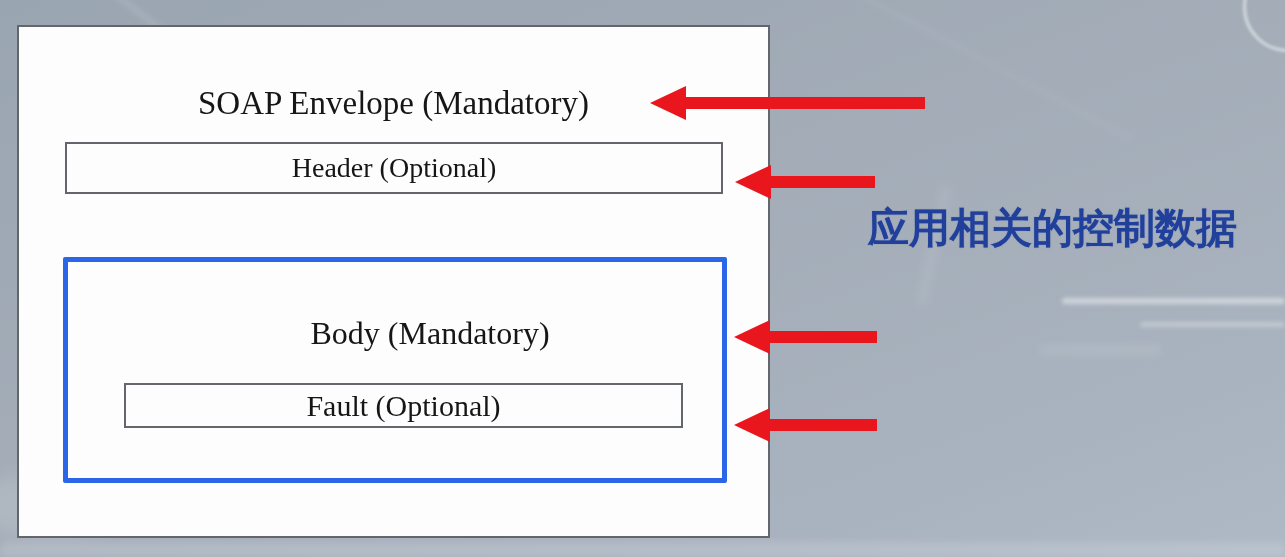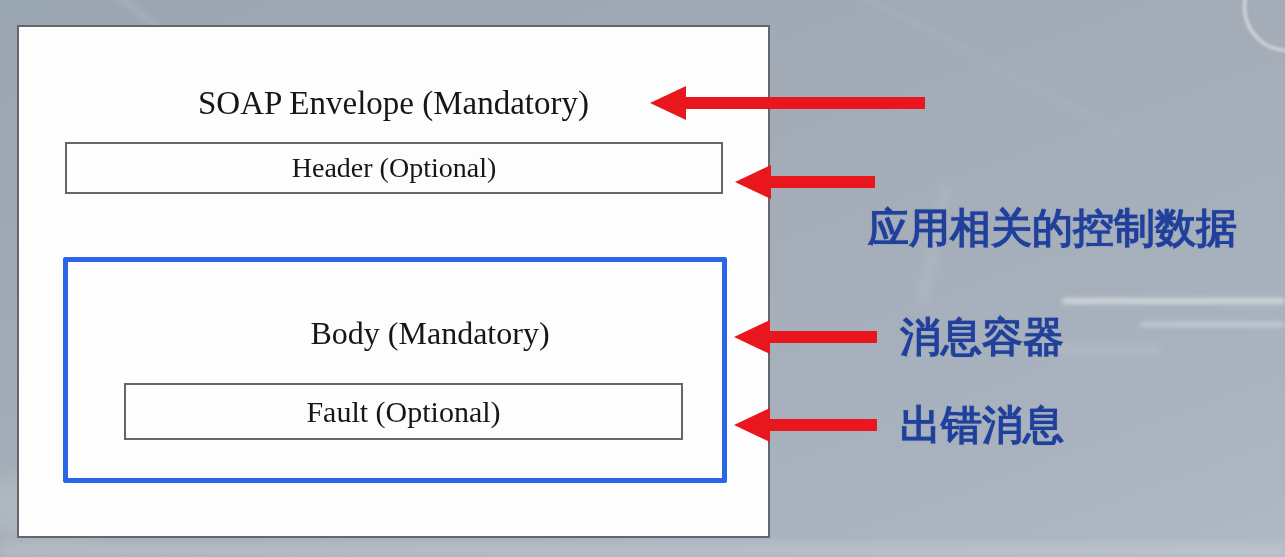--- a/index.html
+++ b/index.html
@@ -58,21 +58,21 @@
 
   .body-box {
     position: absolute; left: 63px; top: 257px; width: 664px; height: 226px;
     box-sizing: border-box;
     background: #fdfdfd;
     border: 5px solid #2b65e8;
     border-radius: 2px;
   }
 
   .fault-box {
-    position: absolute; left: 124px; top: 383px; width: 559px; height: 57px;
+    position: absolute; left: 124px; top: 383px; width: 559px; height: 45px;
     box-sizing: border-box;
     background: #fdfdfd;
     border: 2px solid #63666b;
     display: flex; align-items: center; justify-content: center;
     font-family: "Liberation Serif", serif; font-size: 30px; color: #161616;
   }
 
   
   .arrow { position: absolute; display: flex; align-items: center; }
   .arrow .head {
@@ -151,20 +151,14 @@
     <div class="shaft"></div>
   </div>
   <div class="arrow arrow-4">
     <div class="head"></div>
     <div class="shaft"></div>
   </div>
 
   <div class="annotation ann-2">
     <span>应用相关的控制数据</span>
   </div>
-  <div class="annotation ann-3">
-    <span>消息容器</span>
-  </div>
-  <div class="annotation ann-4">
-    <span>出错消息</span>
-  </div>
 
 </div>
 
 </body></html>

